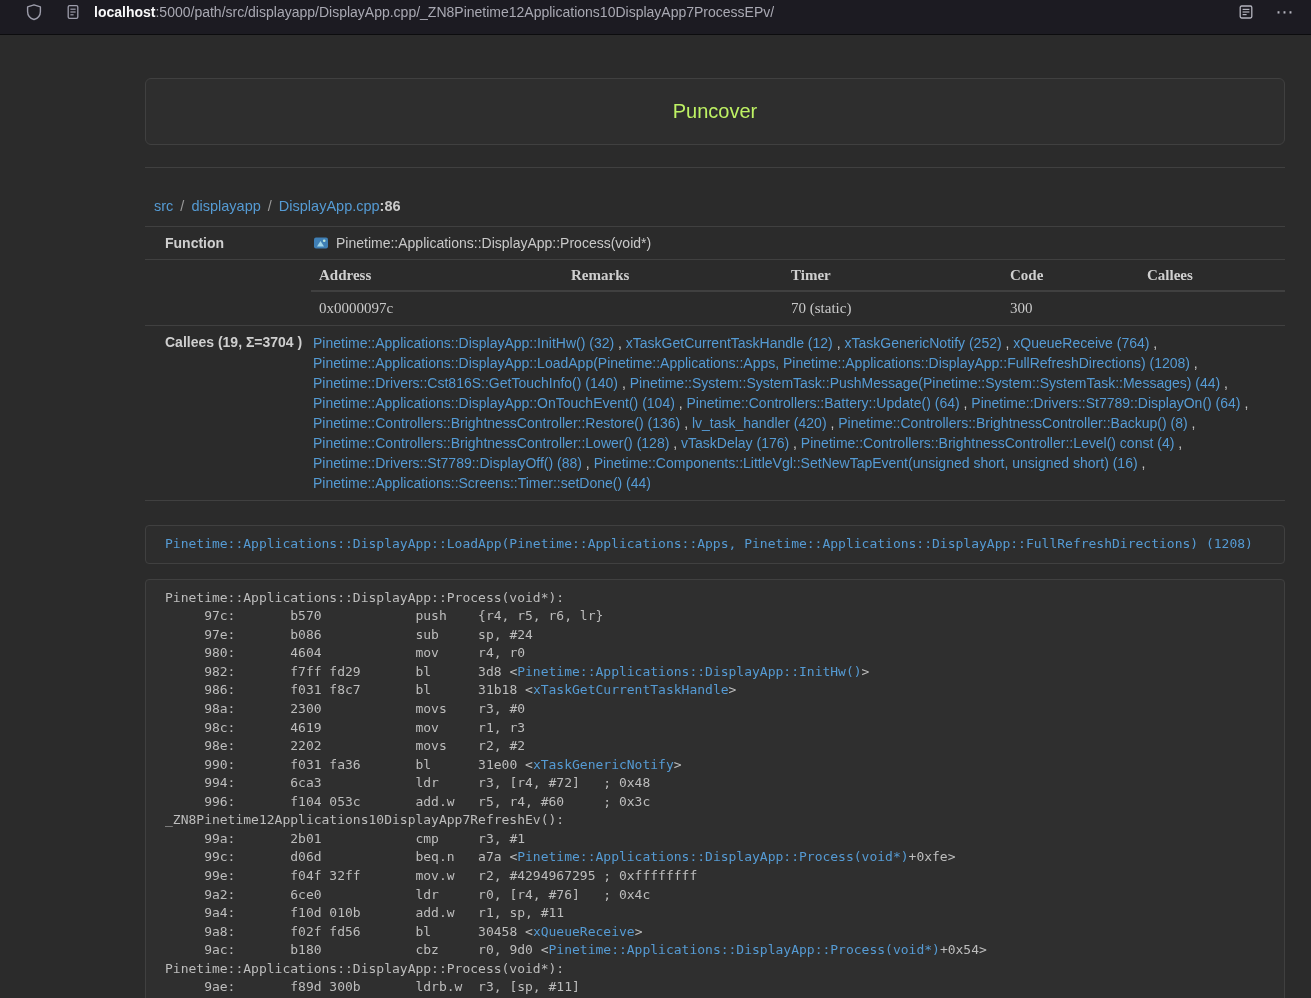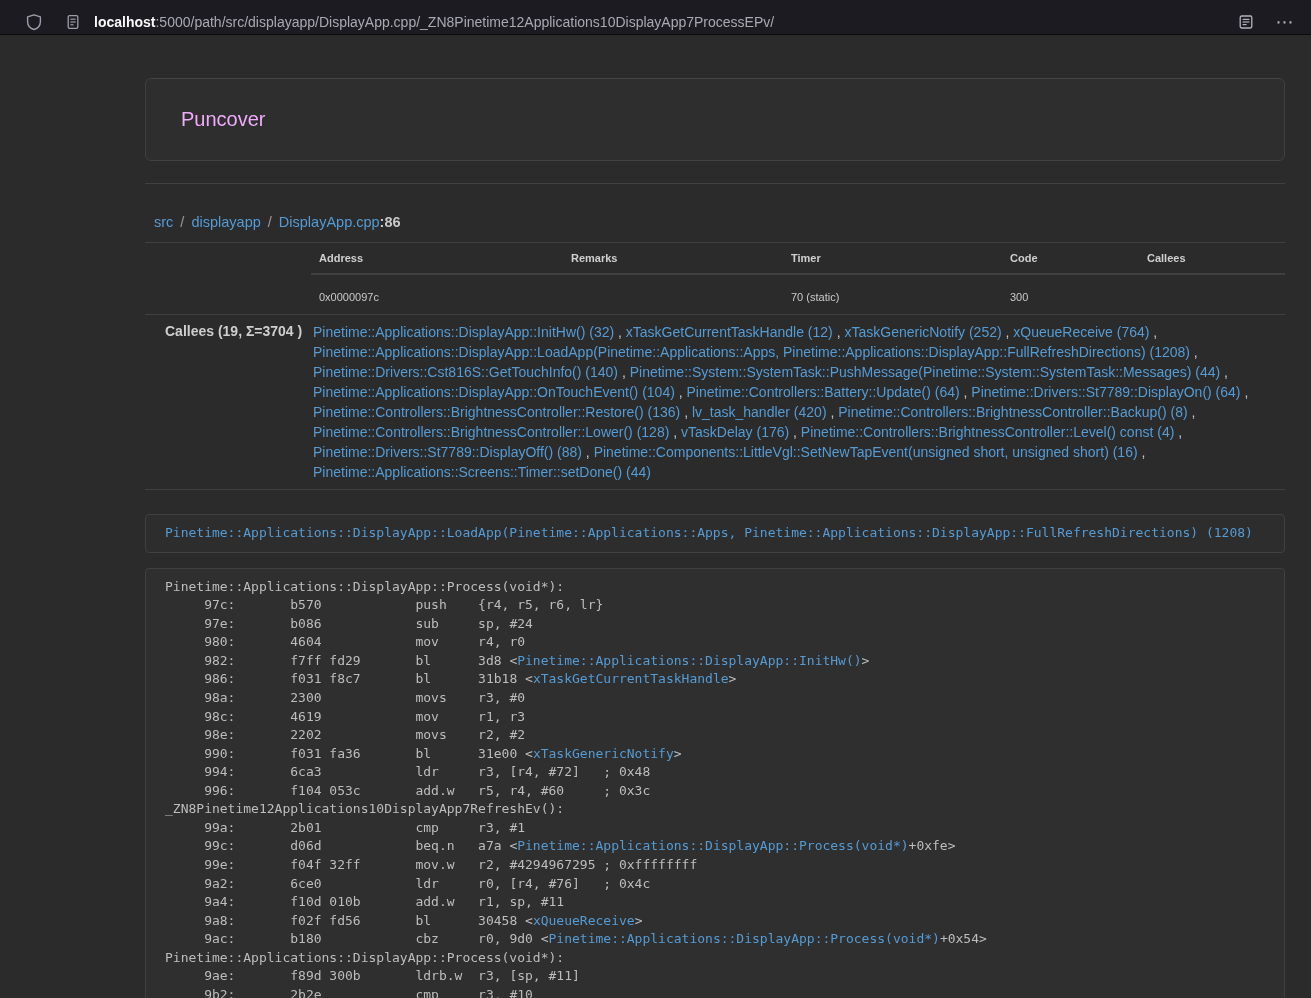--- a/index.html
+++ b/index.html
@@ -8,38 +8,38 @@
     width: 1311px; height: 998px; overflow: hidden;
     background: var(--page_bg, #2b2b2b);
     color: var(--text, #c9c9c9);
     font-family: "Liberation Sans", sans-serif;
   }
   a { text-decoration: none; }
 
   
   .chrome {
     height: 35px; background: var(--chrome_bg, #1c1b22);
-    display: flex; align-items: flex-end;
+    display: flex; align-items: flex-start;
     padding: 0 14px 0 22px; gap: 15px;
     border-bottom: 1px solid #0c0c0e;
   }
   .icon-btn { display: inline-flex; align-items: center; justify-content: center; width: 24px; height: 24px; border-radius: 3px; flex: 0 0 auto; }
   svg.ic { display: block; }
   .urlwrap { flex: 1; display: flex; align-items: center; gap: 9px; min-width: 0; }
   .url { font-size: 14px; color: var(--url_dim, #a9a9b3); white-space: nowrap; overflow: hidden; }
   .url b { color: var(--url_host, #f9f9fa); font-weight: 600; }
   .menu-glyph { font-size: 18px; color: #b3b3bd; letter-spacing: 1px; }
 
   
   .container { width: 1140px; margin-left: 145px; }
   .title-box {
     margin-top: 43px; border: 1px solid var(--border, #404040);
     border-radius: 6px; padding: 13px 19px; background: #2e2e2e;
   }
-  .title-box h1 { margin: 16px; font-size: 20px; font-weight: 500; color: #f0abfc; }
+  .title-box h1 { margin: 8px; font-size: 20px; font-weight: 500; color: #bef264; text-align: center; }
   hr { border: 0; border-top: 1px solid var(--border, #404040); margin: 22px 0 0; }
 
   .breadcrumb { margin: 20px 0 2px; padding: 8px 9px; font-size: 14.5px; line-height: 20px; }
   .breadcrumb a { color: var(--link, #5b9bd1); }
   .breadcrumb .sep { color: var(--muted, #9a9a9a); padding: 0 3px; }
   .breadcrumb .suffix { color: var(--text, #c9c9c9); font-weight: bold; }
 
   table.main {
     width: 100%; border-collapse: collapse; table-layout: fixed;
     font-size: 14px;
@@ -49,23 +49,23 @@
   table.main > tbody > tr > th,
   table.main > tbody > tr > td { border-top: 1px solid var(--border, #404040); vertical-align: top; text-align: left; }
   table.main > tbody > tr:first-child > th,
   table.main > tbody > tr:first-child > td { border-top: 0; }
   th.rowhead { padding: 7px 8px 7px 20px; font-weight: 700; color: #cfcfcf; white-space: nowrap; line-height: 18px; }
   td.rowval { padding: 7px 8px 7px 8px; line-height: 18px; }
   td.rowval.p0 { padding: 0 0 0 6px; }
 
   .fn-line { display: flex; align-items: center; gap: 7px; }
 
-  table.stats { width: 100%; border-collapse: collapse; table-layout: fixed; font-size: 11px; }
+  table.stats { width: 100%; border-collapse: collapse; table-layout: fixed; font-size: 15px; font-family: Liberation Serif, serif; }
   table.stats th { font-weight: 700; color: #cfcfcf; text-align: left; padding: 6px 8px; border-bottom: 2px solid var(--border, #404040); line-height: 18px; }
-  table.stats td { padding: 13px 8px 8px; line-height: 18px; }
+  table.stats td { padding: 7px 8px 8px; line-height: 18px; }
 
   .callees { line-height: 20px; }
   .callees a { color: var(--link, #5b9bd1); }
   .callees .csep { color: var(--text, #c9c9c9); }
 
   .sel-box {
     margin-top: 24px; border: 1px solid var(--border, #404040); border-radius: 4px;
     background: #2d2d2d; padding: 9px 19px;
     font-family: "DejaVu Sans Mono", monospace; font-size: 13px; line-height: 1.43;
   }
@@ -120,20 +120,35 @@
   <hr>
 
   <div class="breadcrumb"><a href="#">src</a><span class="sep"> / </span><a href="#">displayapp</a><span class="sep"> / </span><a href="#">DisplayApp.cpp</a><span class="suffix">:86</span></div>
 
   <table class="main">
     <colgroup>
         <col style="width:160px">
         <col>
       </colgroup>
     <tbody>
+      <tr>
+        <th class="rowhead">Function</th>
+        <td class="rowval">
+          <span class="fn-line">
+            <span>
+              <svg class="ic" width="16" height="16" viewBox="0 0 16 16">
+                <rect x="1" y="2.5" width="14" height="11" rx="2" fill="#3f7fb5"></rect>
+                <path d="M4 11.5 L7.5 6 L11 11.5 Z" fill="#9fd4e8"></path>
+                <circle cx="11.2" cy="5.8" r="1.3" fill="#bfe6d8"></circle>
+              </svg>
+            </span>
+            <span>Pinetime::Applications::DisplayApp::Process(void*)</span>
+          </span>
+        </td>
+      </tr>
       <tr>
         <th class="rowhead"></th>
         <td class="rowval p0">
           <table class="stats">
             <colgroup>
               <col style="width:252px">
                 <col style="width:220px">
                 <col style="width:219px">
                 <col style="width:137px">
                 <col>

